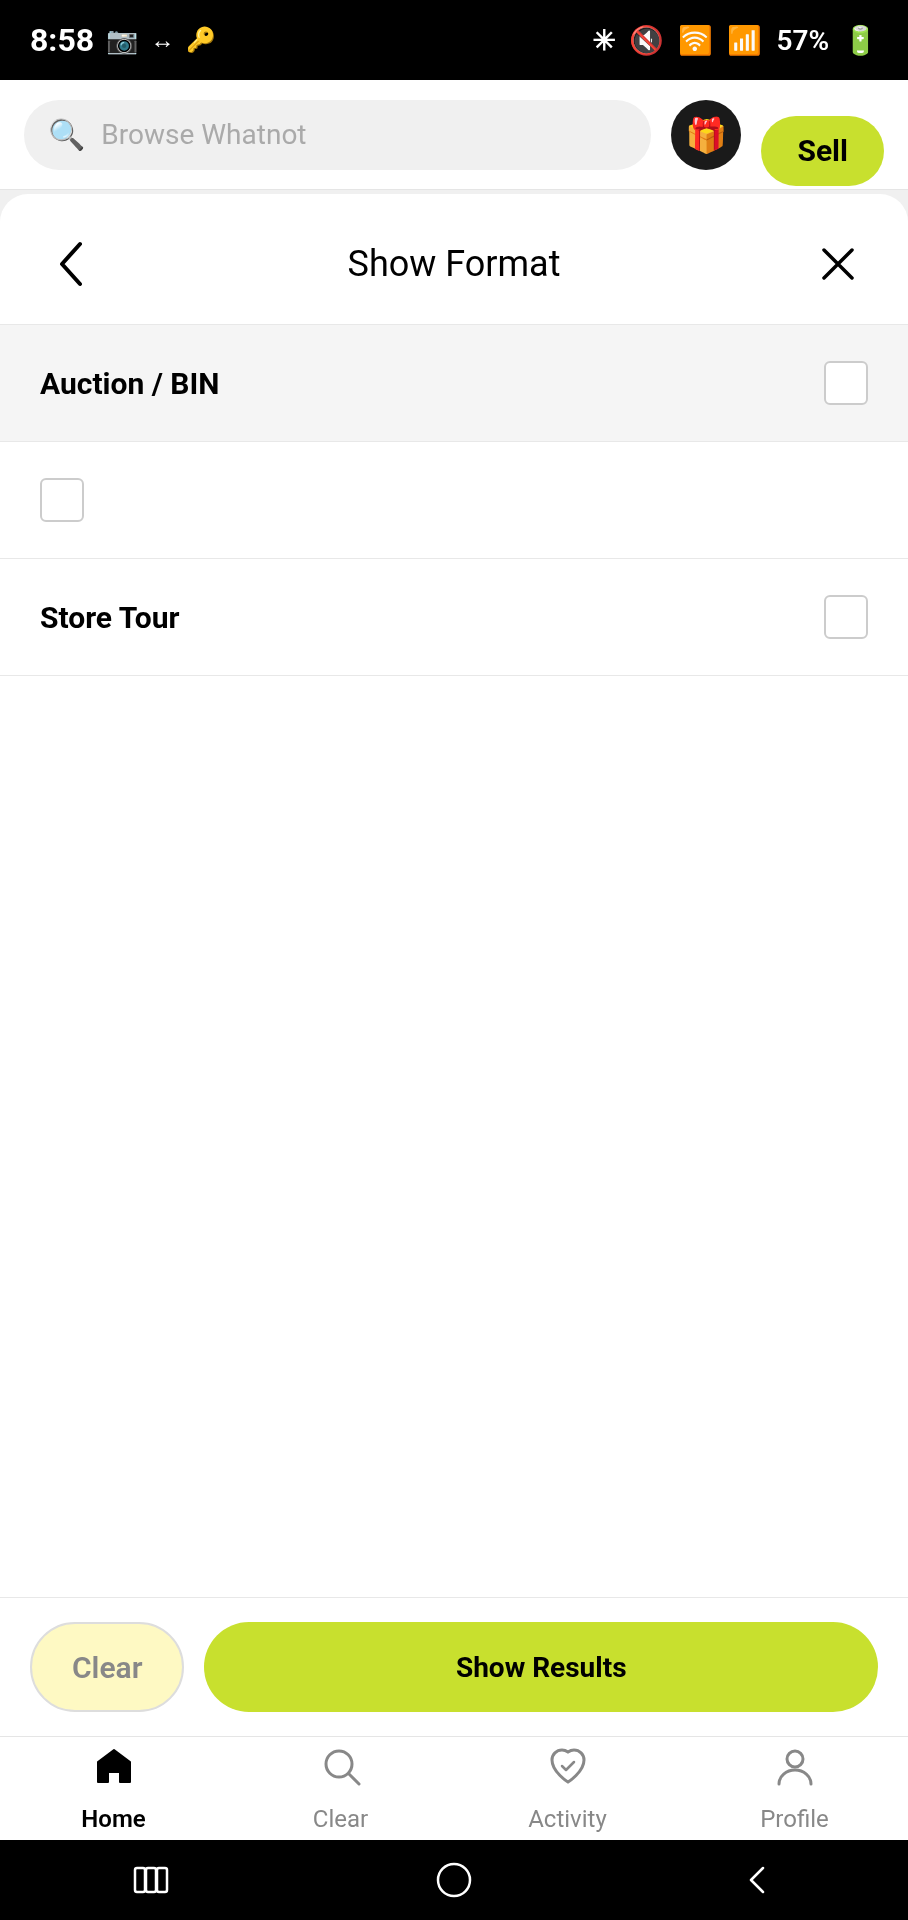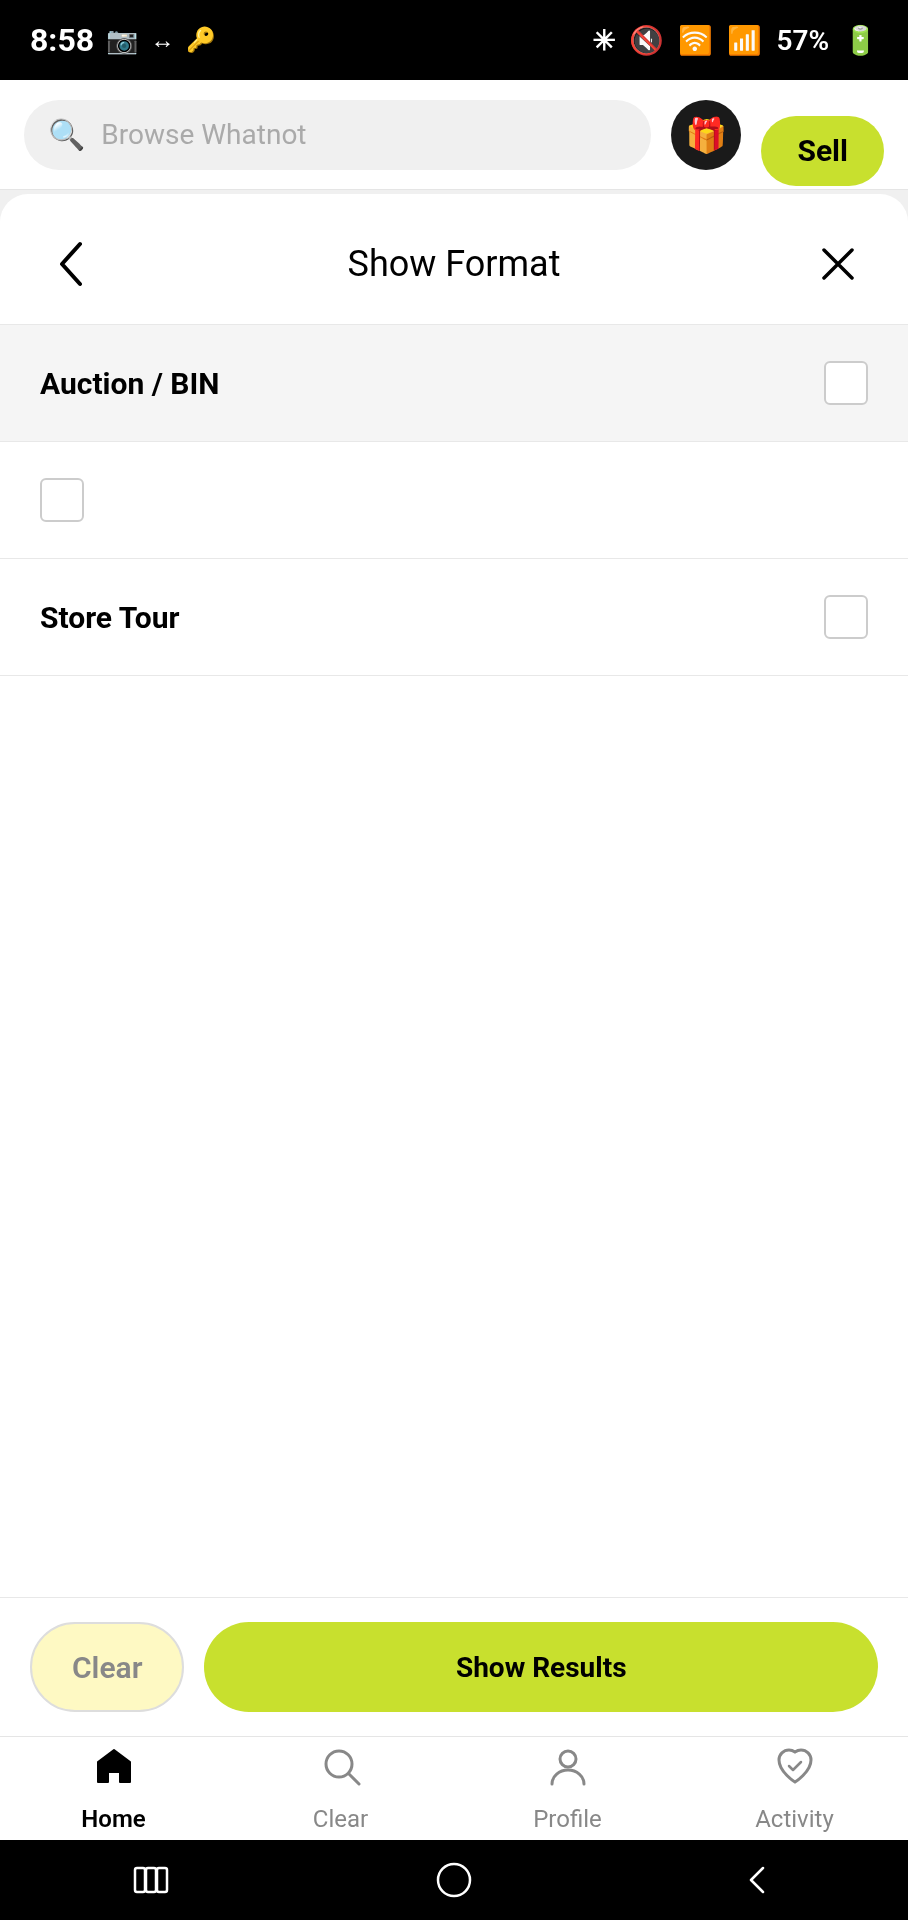--- a/index.html
+++ b/index.html
@@ -352,34 +352,34 @@
       <svg width="44" height="44" viewBox="0 0 44 44" fill="none">
         <circle cx="20" cy="20" r="13" stroke="#888" stroke-width="3"></circle>
         <path d="M30 30L40 40" stroke="#888" stroke-width="3" stroke-linecap="round"></path>
       </svg>
     </span>
     <span class="nav-label">Clear</span>
   </div>
   <div class="nav-item">
     <span class="nav-icon">
       <svg width="44" height="44" viewBox="0 0 44 44" fill="none">
-        <circle cx="22" cy="15" r="8" stroke="#888" stroke-width="3"></circle>
-        <path d="M6 40C6 32.268 13.163 26 22 26C30.837 26 38 32.268 38 40" stroke="#888" stroke-width="3" stroke-linecap="round"></path>
+        <path d="M22 38C22 38 6 28 6 16C6 10.477 10.477 6 16 6C19.18 6 22 8 22 8C22 8 24.82 6 28 6C33.523 6 38 10.477 38 16C38 28 22 38 22 38Z" stroke="#888" stroke-width="3" fill="none"></path>
+        <path d="M16 22L20 26L28 18" stroke="#888" stroke-width="2.5" stroke-linecap="round" stroke-linejoin="round"></path>
       </svg>
     </span>
-    <span class="nav-label">Profile</span>
+    <span class="nav-label">Activity</span>
   </div>
   <div class="nav-item">
     <span class="nav-icon">
       <svg width="44" height="44" viewBox="0 0 44 44" fill="none">
-        <path d="M22 38C22 38 6 28 6 16C6 10.477 10.477 6 16 6C19.18 6 22 8 22 8C22 8 24.82 6 28 6C33.523 6 38 10.477 38 16C38 28 22 38 22 38Z" stroke="#888" stroke-width="3" fill="none"></path>
-        <path d="M16 22L20 26L28 18" stroke="#888" stroke-width="2.5" stroke-linecap="round" stroke-linejoin="round"></path>
+        <circle cx="22" cy="15" r="8" stroke="#888" stroke-width="3"></circle>
+        <path d="M6 40C6 32.268 13.163 26 22 26C30.837 26 38 32.268 38 40" stroke="#888" stroke-width="3" stroke-linecap="round"></path>
       </svg>
     </span>
-    <span class="nav-label">Activity</span>
+    <span class="nav-label">Profile</span>
   </div>
 </div>
 
 <div class="android-nav">
   <div class="android-nav-btn">
     <svg width="36" height="28" viewBox="0 0 36 28" fill="none">
       <rect x="2" y="2" width="10" height="24" rx="2" stroke="#fff" stroke-width="2.5"></rect>
       <rect x="13" y="2" width="10" height="24" rx="2" stroke="#fff" stroke-width="2.5"></rect>
       <rect x="24" y="2" width="10" height="24" rx="2" stroke="#fff" stroke-width="2.5"></rect>
     </svg>

